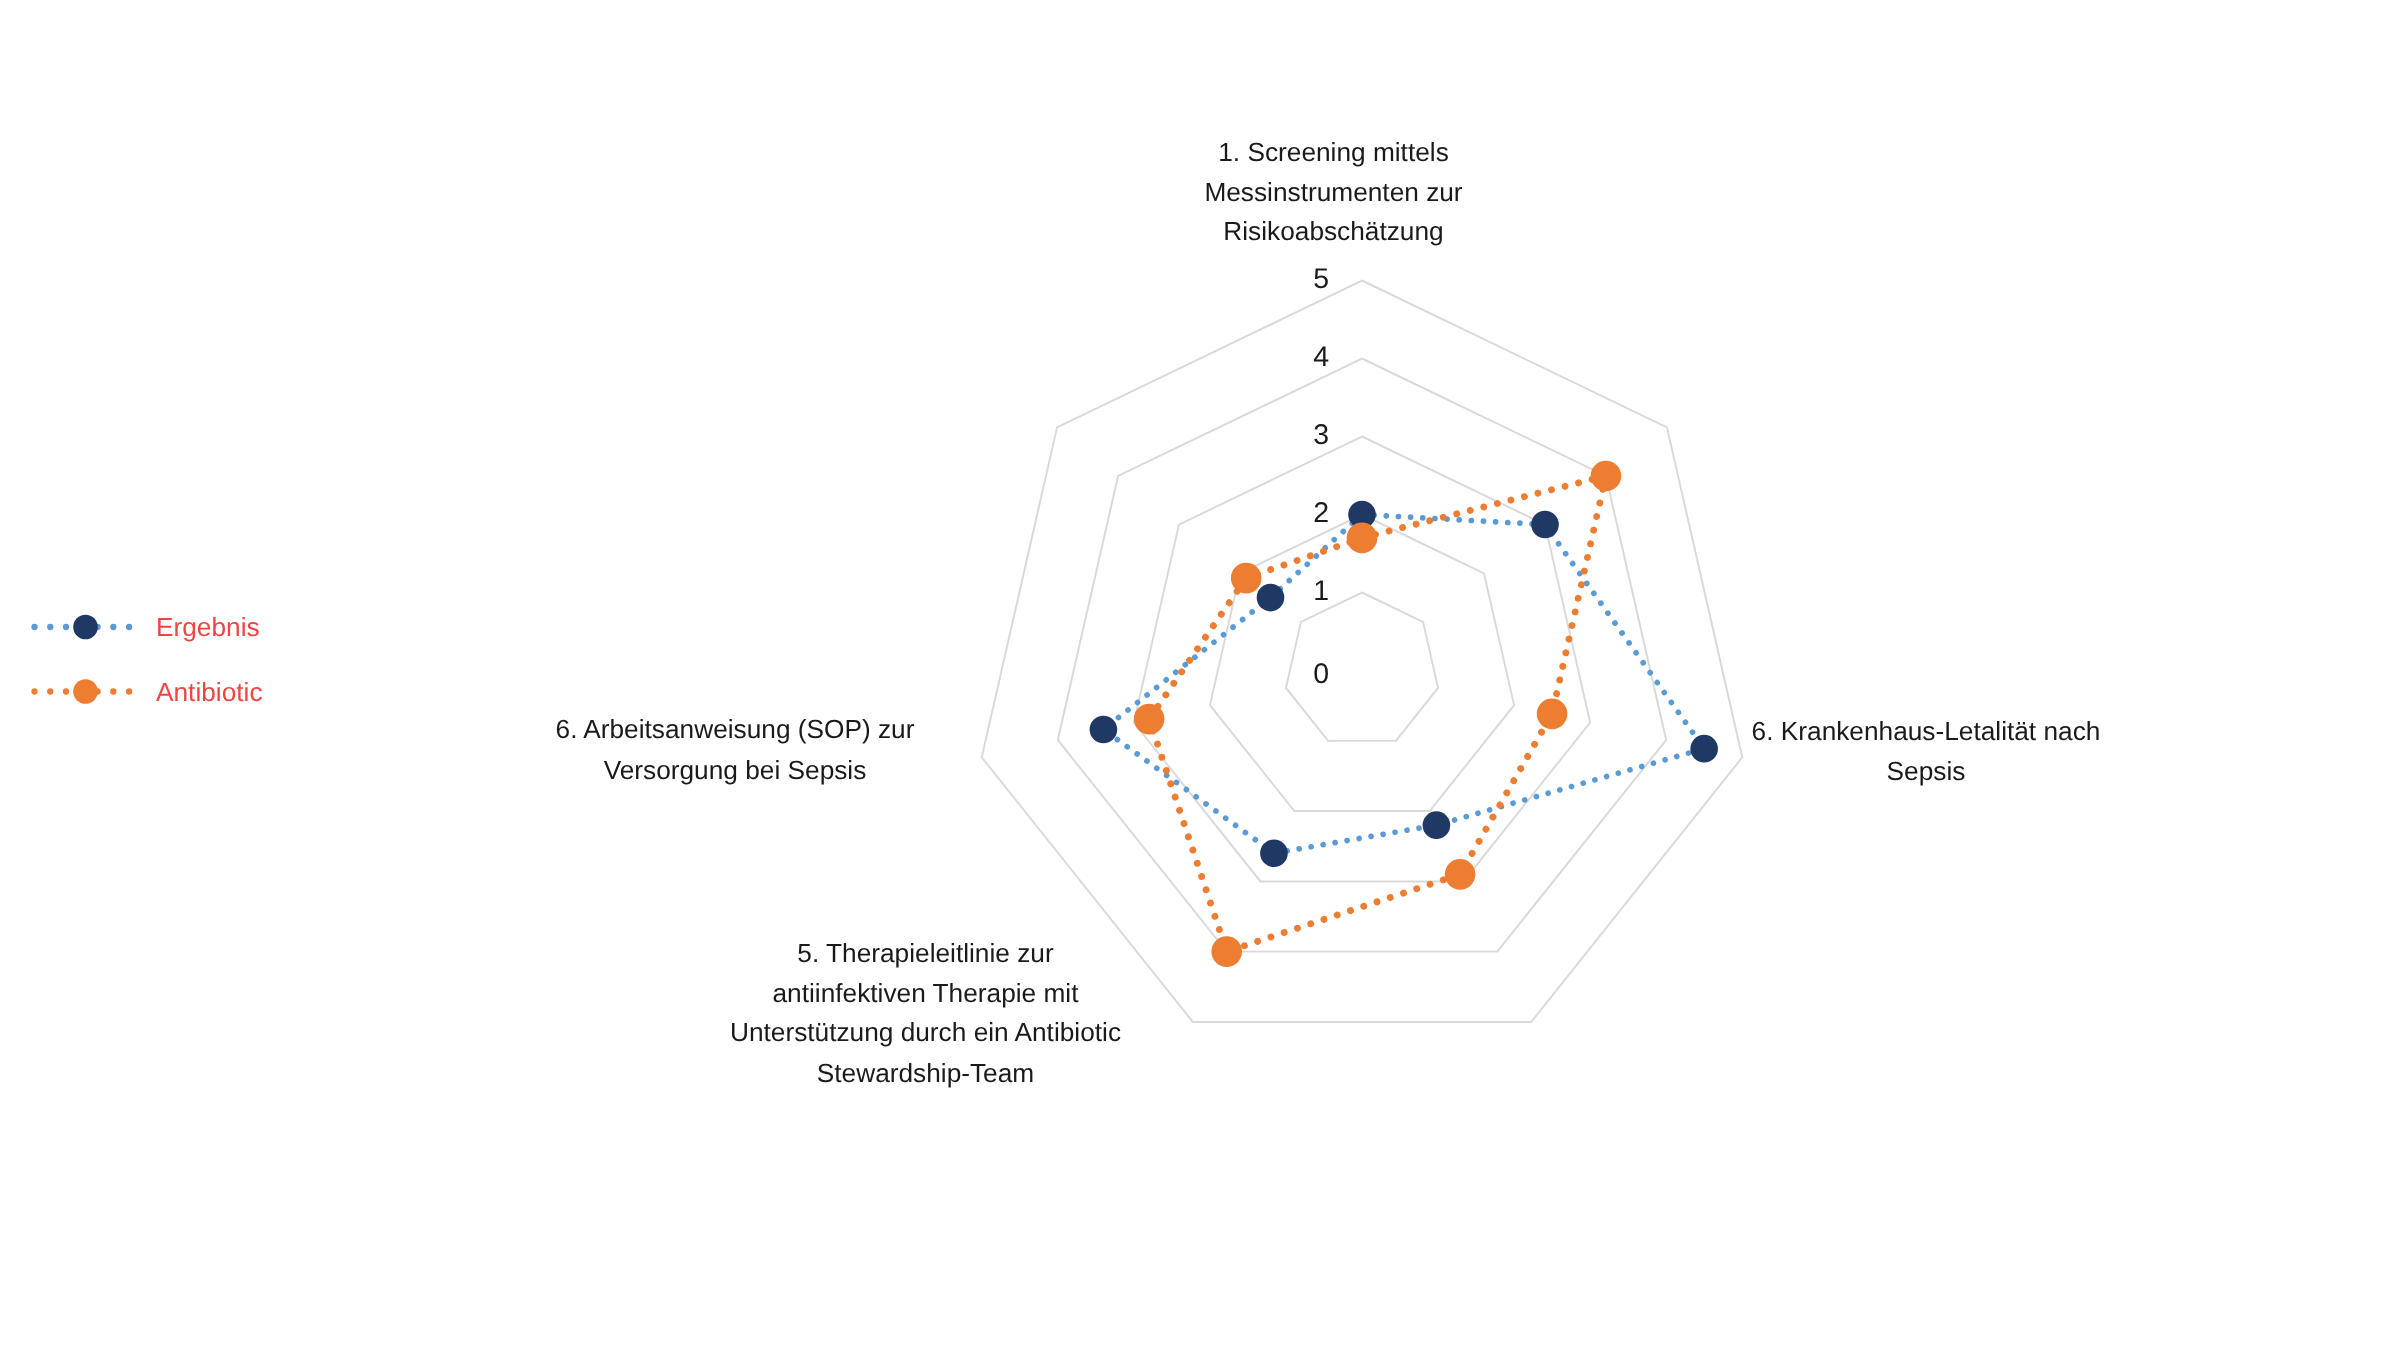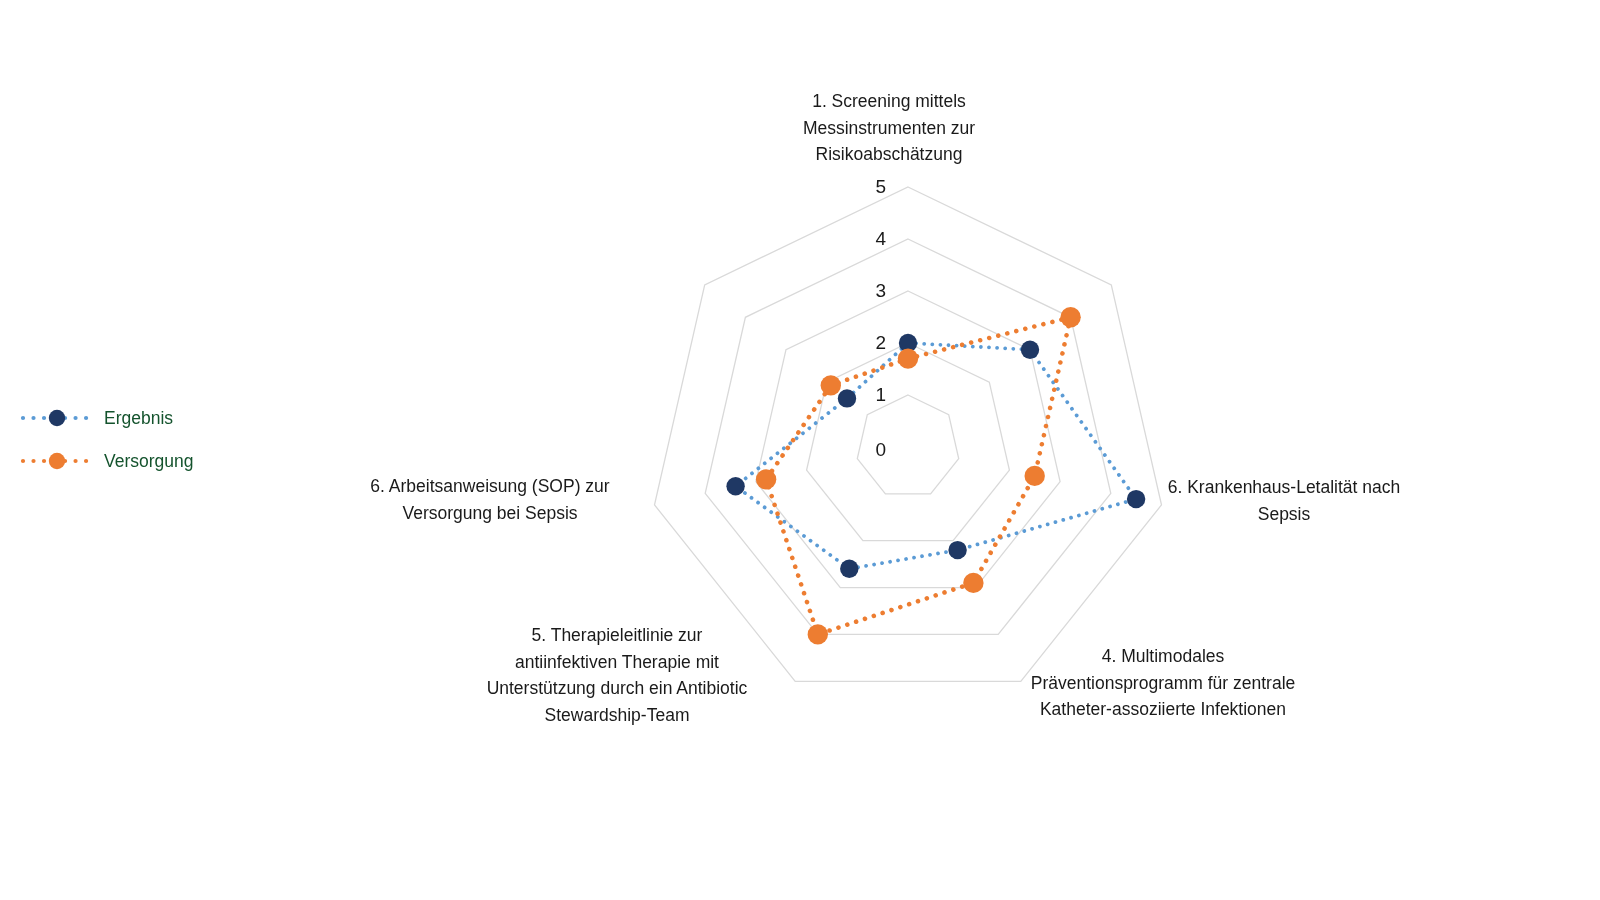--- a/index.html
+++ b/index.html
@@ -33,21 +33,21 @@
   .legend-row {
     display: flex;
     align-items: center;
     height: 28px;
     margin-bottom: 15px;
   }
   .legend-marker { flex: 0 0 auto; }
   .legend-label {
     margin-left: 10px;
     font-size: 17.5px;
-    color: #14532d;
+    color: #ef4444;
   }
 </style>
 </head>
 <body>
 
 <div class="stage">
 
   <svg id="radar-svg" width="1600" height="900">
       <polygon points="908.0,395.0 948.7,414.6 958.7,458.6 930.6,493.9 885.4,493.9 857.3,458.6 867.3,414.6" fill="none" stroke="#D9D9D9" stroke-width="1.3"></polygon>
       <polygon points="908.0,343.0 989.3,382.2 1009.4,470.1 953.1,540.7 862.9,540.7 806.6,470.1 826.7,382.2" fill="none" stroke="#D9D9D9" stroke-width="1.3"></polygon>
@@ -70,23 +70,20 @@
       <circle cx="817.8" cy="634.4" r="10.2" fill="#ED7D31"></circle>
       <circle cx="766.1" cy="479.4" r="10.2" fill="#ED7D31"></circle>
       <circle cx="830.8" cy="385.4" r="10.2" fill="#ED7D31"></circle>
     </svg>
 
   <div class="axis-label" style="left:889px;  top:88px;  width:250px;">1. Screening mittels
 Messinstrumenten zur
 Risikoabschätzung</div>
   <div class="axis-label" style="left:1284px; top:474px; width:290px;">6. Krankenhaus-Letalität nach
 Sepsis</div>
-  <div class="axis-label" style="left:1163px; top:643px; width:330px;">4. Multimodales
-Präventionsprogramm für zentrale
-Katheter-assoziierte Infektionen</div>
   <div class="axis-label" style="left:617px;  top:622px; width:340px;text-align:center;">5. Therapieleitlinie zur
 antiinfektiven Therapie mit
 Unterstützung durch ein Antibiotic
 Stewardship-Team</div>
   <div class="axis-label" style="left:490px;  top:473px; width:310px;">6. Arbeitsanweisung (SOP) zur
 Versorgung bei Sepsis</div>
 
   <div id="tick-layer">
       <div class="tick-label" style="left: 842px; top: 437px;">0</div>
       <div class="tick-label" style="left: 842px; top: 382px;">1</div>
@@ -102,17 +99,17 @@
           <line x1="3" y1="10" x2="71" y2="10" stroke="#5B9BD5" stroke-width="4.2" stroke-linecap="round" stroke-dasharray="0.01 10.5"></line>
           <circle cx="37" cy="10" r="8.2" fill="#1F3864"></circle>
         </svg>
       <span class="legend-label">Ergebnis</span>
     </div>
     <div class="legend-row">
       <svg class="legend-marker" id="legend-marker-1" width="74" height="20">
           <line x1="3" y1="10" x2="71" y2="10" stroke="#ED7D31" stroke-width="4.2" stroke-linecap="round" stroke-dasharray="0.01 10.5"></line>
           <circle cx="37" cy="10" r="8.2" fill="#ED7D31"></circle>
         </svg>
-      <span class="legend-label">Versorgung</span>
+      <span class="legend-label">Antibiotic</span>
     </div>
   </div>
 
 </div>
 
 </body></html>

